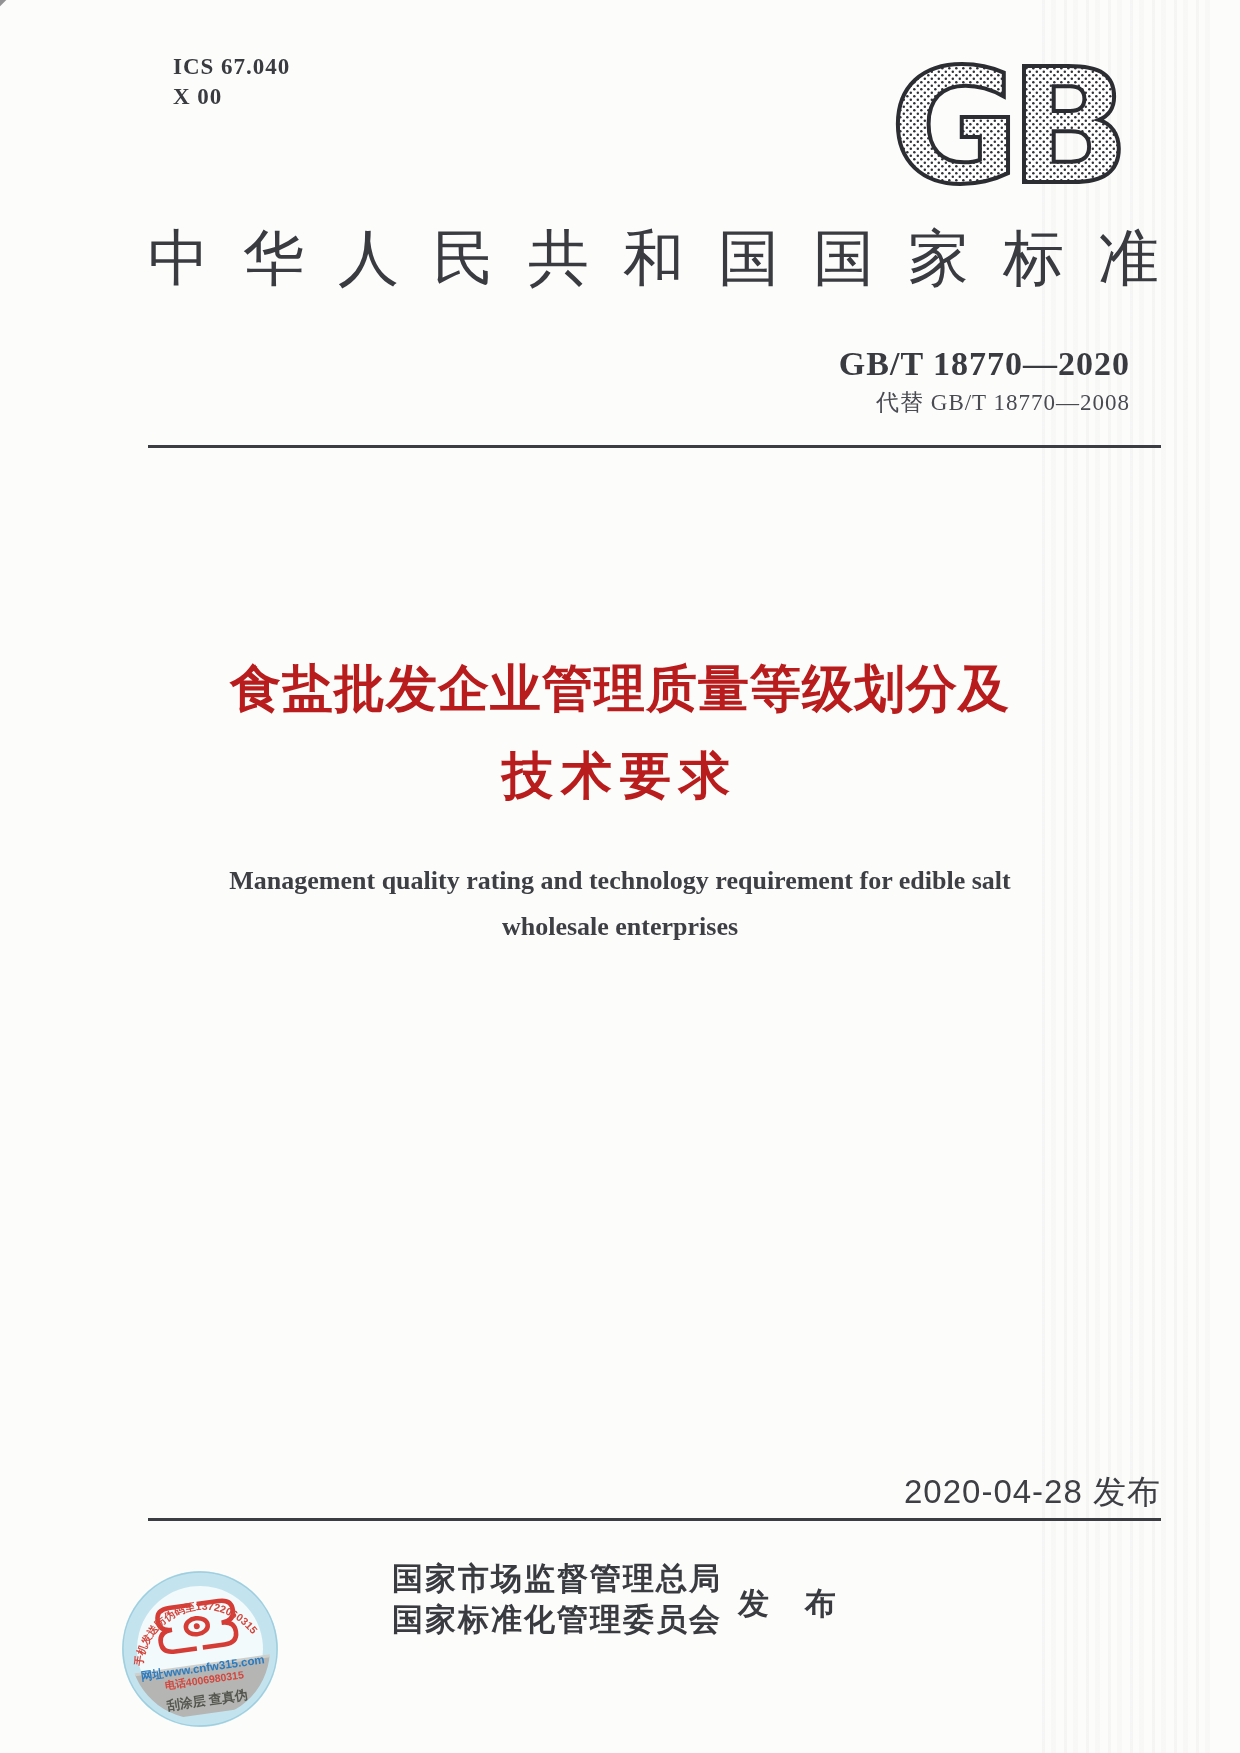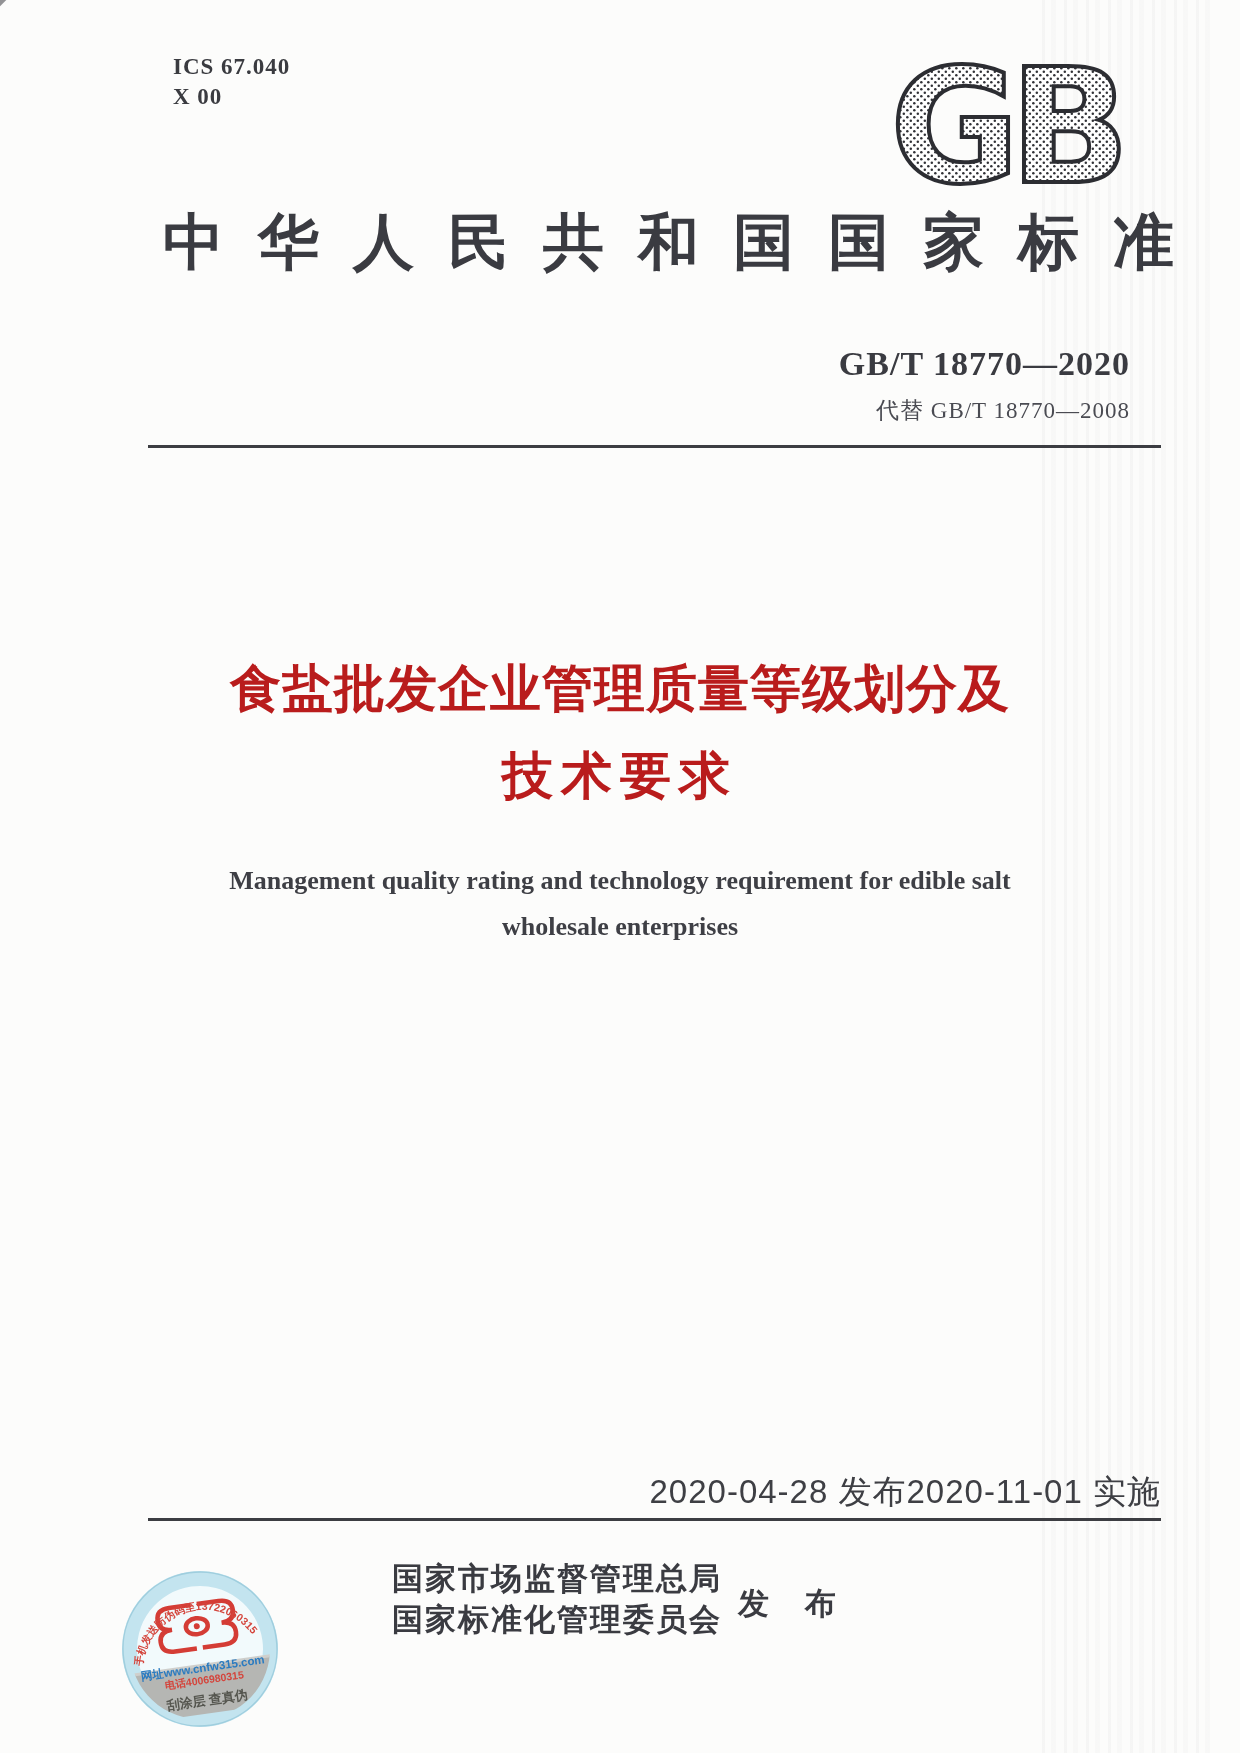--- a/index.html
+++ b/index.html
@@ -22,30 +22,29 @@
     background:linear-gradient(135deg,rgba(60,60,65,.55) 0 4px,rgba(0,0,0,0) 5px);
   }
   .ics{
     position:absolute;left:148px;top:52px;
     font-weight:bold;font-size:23px;line-height:30px;color:#3a3b40;
     letter-spacing:1px;
     margin-left:25px;
   }
   .gb-logo{position:absolute;left:846px;top:56px;width:318px;height:150px;}
   .header-row{
-    position:absolute;left:148px;top:202px;width:1060px;
-    font-size:61px;font-weight:bold;letter-spacing:34px;white-space:nowrap;
+    position:absolute;left:148px;top:218px;width:1060px;
+    font-size:61px;font-weight:normal;letter-spacing:34px;white-space:nowrap;
     color:#3a3b41;
-    text-align:right;
   }
   .std-block{
     position:absolute;right:110px;top:345px;text-align:right;color:#3a3b41;
   }
   .std-number{font-size:34px;font-weight:bold;letter-spacing:1px;}
-  .std-replaces{font-size:23px;margin-top:12px;color:#4a4b52;letter-spacing:1px;}
+  .std-replaces{font-size:23px;margin-top:4px;color:#4a4b52;letter-spacing:1px;}
   .rule{position:absolute;left:148px;width:1013px;height:3px;background:#3c3d42;}
   .rule-top{top:445px;}
   .rule-bottom{top:1518px;}
   .title-zh{
     position:absolute;left:0;width:1240px;text-align:center;
     font-family:"Liberation Sans","DejaVu Sans",sans-serif;
     font-weight:bold;color:#b91c1c;
   }
   .title-zh-1{top:655px;font-size:51px;letter-spacing:1px;}
   .title-zh-2{top:742px;font-size:51px;letter-spacing:8px;}
@@ -106,21 +105,20 @@
 
 <div class="rule rule-top"></div>
 
 <div class="title-zh title-zh-1">食盐批发企业管理质量等级划分及</div>
 <div class="title-zh title-zh-2">技术要求</div>
 <div class="title-en title-en-1">Management quality rating and technology requirement for edible salt</div>
 <div class="title-en title-en-2">wholesale enterprises</div>
 
 <div class="date-row">
   <span>2020-04-28 发布</span>
-  <span>2020-11-01 实施</span>
 </div>
 
 <div class="rule rule-bottom"></div>
 
 <div class="issuers">
   <div>国家市场监督管理总局</div>
   <div>国家标准化管理委员会</div>
 </div>
 <div class="publish-label">发 布</div>
 

